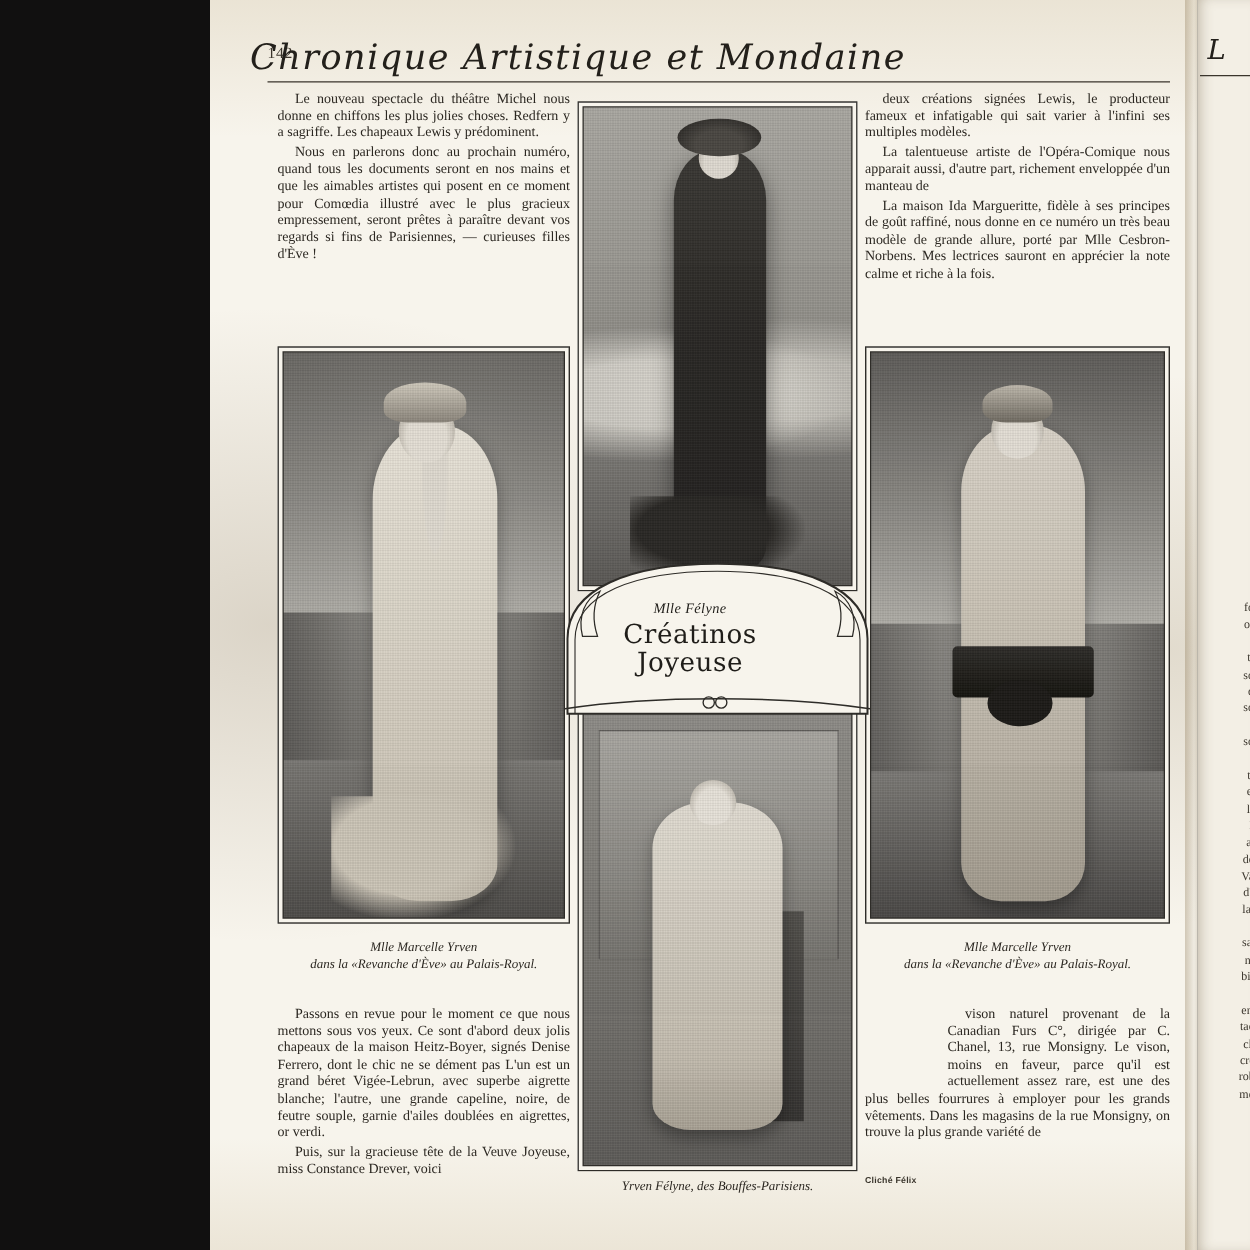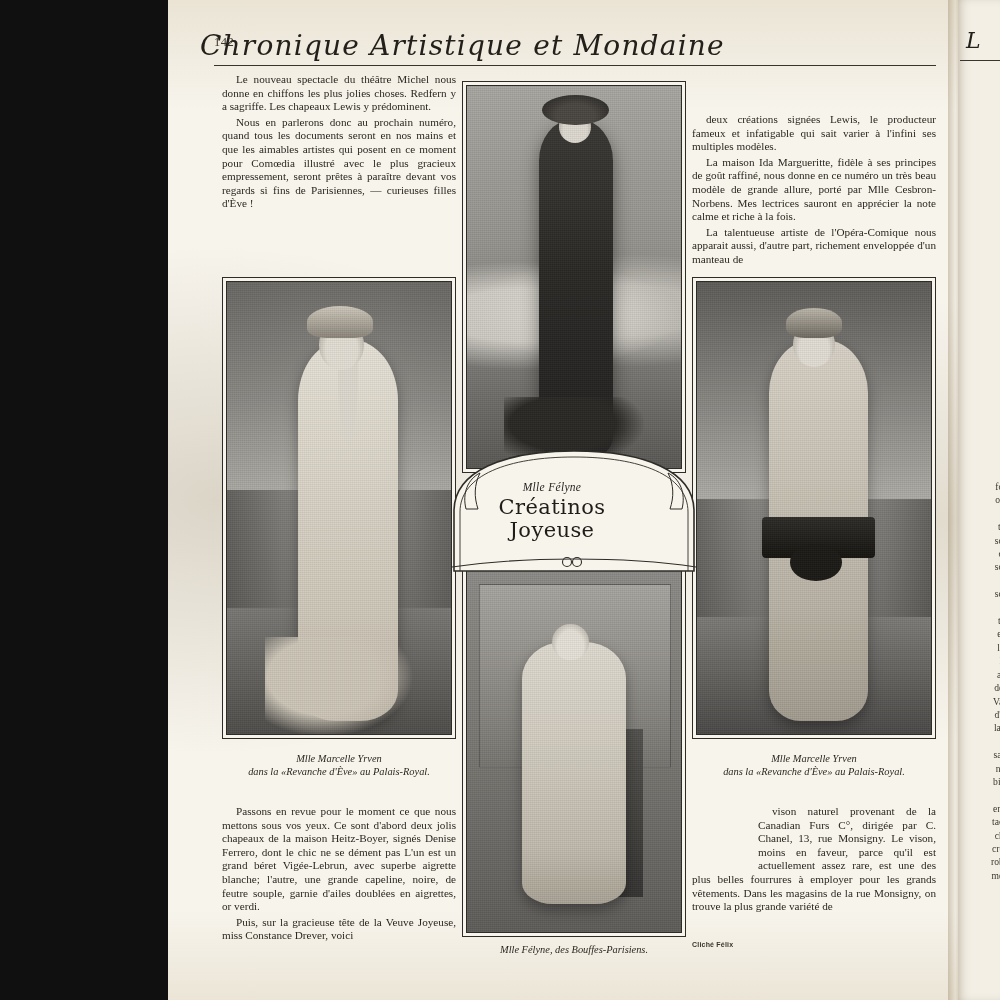--- a/index.html
+++ b/index.html
@@ -67,21 +67,21 @@
     font-size:11.2px;
     line-height:13.6px;
     text-align:justify;
     color:#2b2721;
     font-family:"Liberation Serif", serif;
   }
   .col p{margin:0 0 0 0;text-indent:14px;}
   .col p + p{margin-top:2px;}
 
   .col-l-top{left:22px;top:68px;width:234px;}
-  .col-r-top{left:492px;top:68px;width:244px;margin-top:40px;}
+  .col-r-top{left:492px;top:68px;width:244px;}
   .col-l-bot{left:22px;top:800px;width:234px;}
   .col-r-bot{left:492px;top:800px;width:244px;}
   .col-r-bot .wrapbox{
     float:left;width:58px;height:62px;shape-outside:inset(0);
     margin:2px 8px 2px 0;
   }
 
   
   .plate{
     position:absolute;
@@ -351,22 +351,22 @@
     <div class="masthead">Chronique Artistique et Mondaine</div>
     <div class="rule"></div>
 
     <div class="col col-l-top">
       <p>Le nouveau spectacle du théâtre Michel nous donne en chiffons les plus jolies choses. Redfern y a sagriffe. Les chapeaux Lewis y prédominent.</p>
       <p>Nous en parlerons donc au prochain numéro, quand tous les documents seront en nos mains et que les aimables artistes qui posent en ce moment pour Comœdia illustré avec le plus gracieux empressement, seront prêtes à paraître devant vos regards si fins de Parisiennes, — curieuses filles d'Ève !</p>
     </div>
 
     <div class="col col-r-top">
       <p>deux créations signées Lewis, le producteur fameux et infatigable qui sait varier à l'infini ses multiples modèles.</p>
+      <p>La talentueuse artiste de l'Opéra-Comique nous apparait aussi, d'autre part, richement enveloppée d'un manteau de</p>
       <p>La maison Ida Margueritte, fidèle à ses principes de goût raffiné, nous donne en ce numéro un très beau modèle de grande allure, porté par Mlle Cesbron-Norbens. Mes lectrices sauront en apprécier la note calme et riche à la fois.</p>
-      <p>La talentueuse artiste de l'Opéra-Comique nous apparait aussi, d'autre part, richement enveloppée d'un manteau de</p>
     </div>
 
     <div class="plate plate-ctop">
       <div class="photo">
         <div class="pc-bg"></div>
         <div class="pc-cloud"></div>
         <div class="figureB"></div>
         <div class="headB"></div>
         <div class="hatB"></div>
         <div class="grain"></div>
@@ -433,21 +433,21 @@
 
     <div class="caption cap-left">
       <div>Mlle Marcelle Yrven</div>
       <div>dans la «Revanche d'Ève» au Palais-Royal.</div>
     </div>
     <div class="caption cap-right">
       <div>Mlle Marcelle Yrven</div>
       <div>dans la «Revanche d'Ève» au Palais-Royal.</div>
     </div>
     <div class="caption cap-cbot">
-      <div>Mlle Félyne, des Bouffes-Parisiens.</div>
+      <div>Yrven Félyne, des Bouffes-Parisiens.</div>
     </div>
     <div class="credit">Cliché Félix</div>
 
     <div class="col col-l-bot">
       <p>Passons en revue pour le moment ce que nous mettons sous vos yeux. Ce sont d'abord deux jolis chapeaux de la maison Heitz-Boyer, signés Denise Ferrero, dont le chic ne se dément pas L'un est un grand béret Vigée-Lebrun, avec superbe aigrette blanche; l'autre, une grande capeline, noire, de feutre souple, garnie d'ailes doublées en aigrettes, or verdi.</p>
       <p>Puis, sur la gracieuse tête de la Veuve Joyeuse, miss Constance Drever, voici</p>
     </div>
 
     <div class="col col-r-bot">
       <div class="wrapbox"></div>

